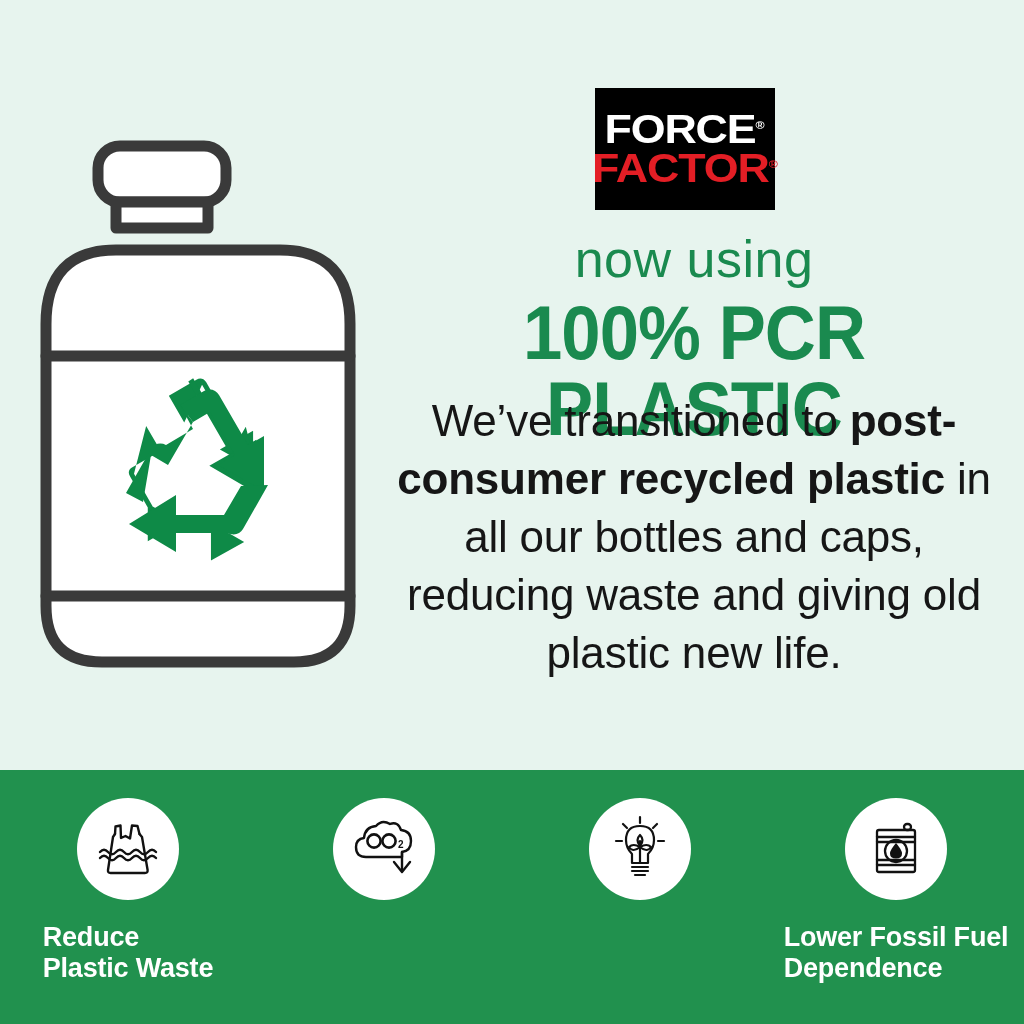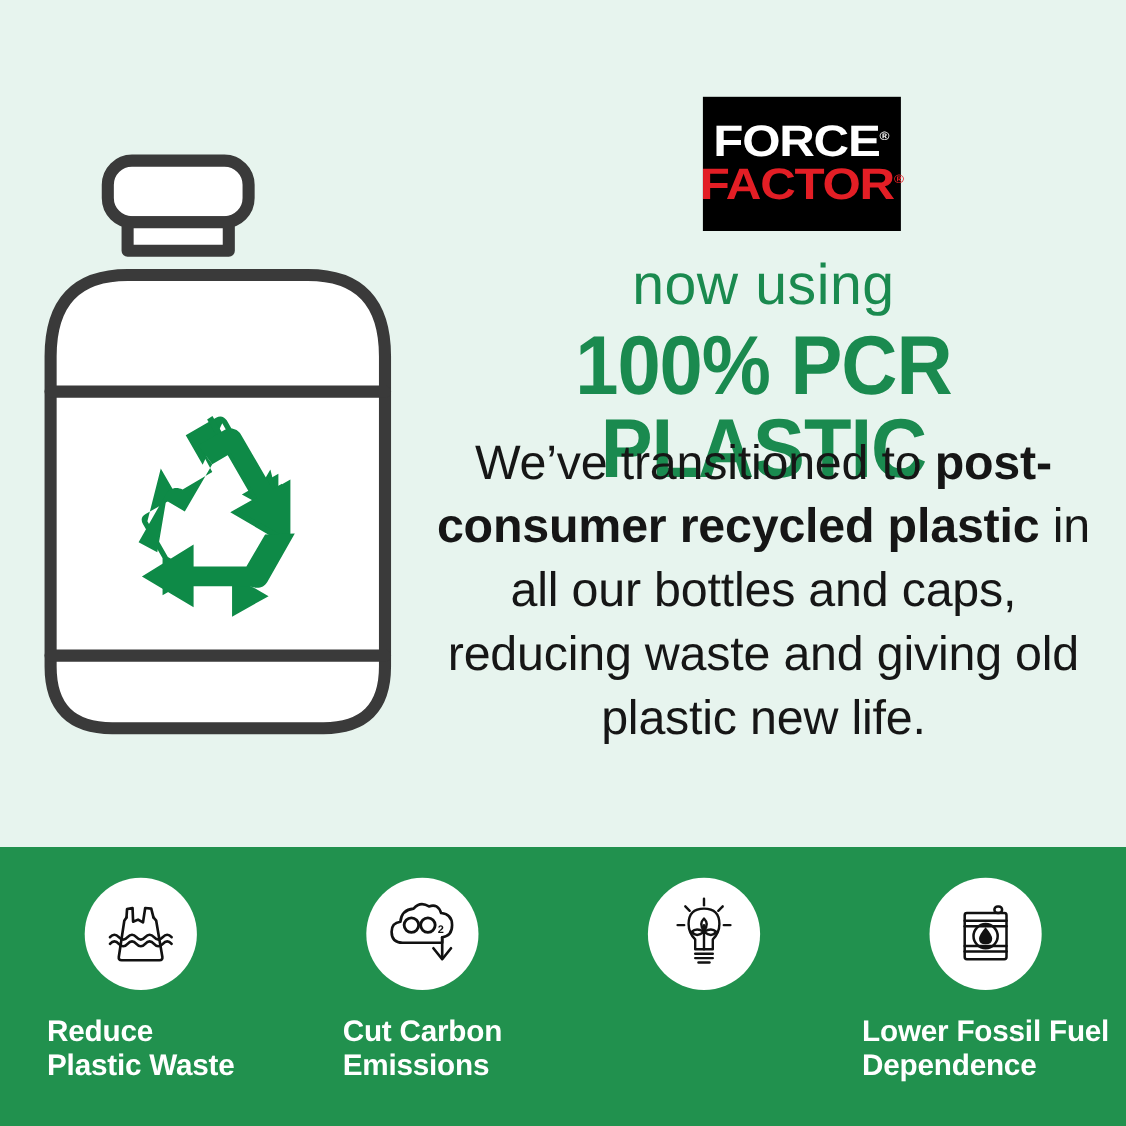--- a/index.html
+++ b/index.html
@@ -54,21 +54,20 @@
     top: 88px;
     width: 180px;
     height: 122px;
     background: #000000;
     padding: 0;
     box-sizing: border-box;
     display: flex;
     flex-direction: column;
     align-items: center;
     justify-content: center;
-    margin-left: 44px;
   }
   .logo-force {
     color: #ffffff;
     font-family: "Liberation Sans", sans-serif;
     font-weight: bold;
     font-size: 40px;
     letter-spacing: -1px;
     line-height: 0.95;
     transform: scaleX(1.12);
     position: relative;
@@ -281,22 +280,20 @@
               <path d="M 54 39 L 54 57"></path>
               <path d="M 46 49 L 54 59 L 62 49"></path>
             </g>
             <g fill="none" stroke="#111111" stroke-width="2.6">
               <circle cx="26" cy="28" r="6.6"></circle>
               <circle cx="41" cy="28" r="6.6"></circle>
             </g>
             <text x="50" y="35" font-family="Liberation Sans, sans-serif" font-size="10" font-weight="bold" fill="#111111">2</text>
           </svg>
         </div>
-        <div class="benefit-label">Cut Carbon
-Emissions</div>
       </div>
 
       <div class="benefit">
         <div class="benefit-circle">
           <svg width="72" height="72" viewBox="0 0 72 72">
             <g fill="none" stroke="#111111" stroke-width="2.2" stroke-linejoin="round" stroke-linecap="round">
               <path d="M 36 13 Q 22 13 22 27 Q 22 35 28 41 L 28 50 L 44 50 L 44 41 Q 50 35 50 27 Q 50 13 36 13 Z"></path>
               <line x1="28" y1="54" x2="44" y2="54"></line>
               <line x1="28" y1="58" x2="44" y2="58"></line>
               <line x1="31" y1="62" x2="41" y2="62"></line>

